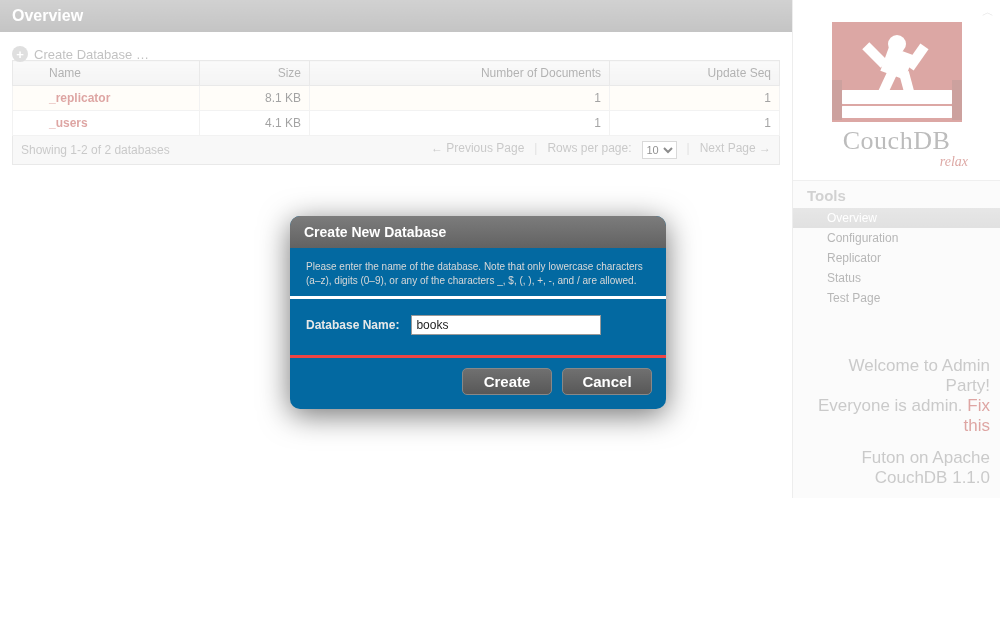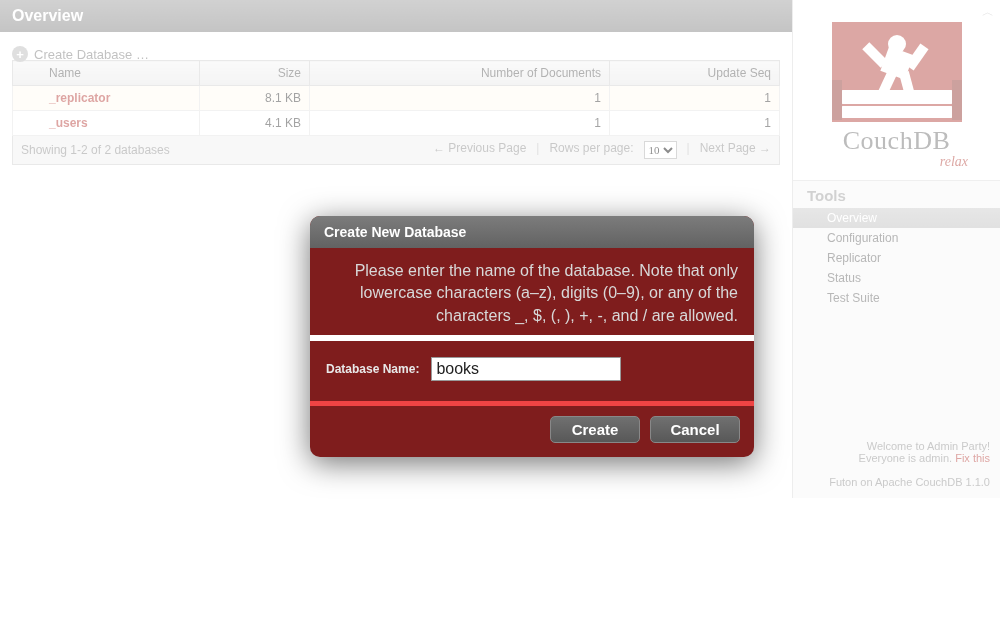--- a/index.html
+++ b/index.html
@@ -30,50 +30,50 @@
   #db-table th:nth-child(3), #db-table td:nth-child(3) { width: 300px; }
   #db-table th:nth-child(4), #db-table td:nth-child(4) { width: 170px; }
   .db-link { color: #b53833; font-weight: bold; text-decoration: none; cursor: pointer; }
   #db-table tbody tr:nth-child(odd) { background: #fefbf2; }
 
   
   #pager { margin: 0 12px; background: #f0f0f0; border: 1px solid #cfcfcf; border-top: none; padding: 5px 8px; font-size: 12px; color: #888; display: flex; align-items: center; }
   #pager .left { flex: 0 0 auto; }
   #pager .right { margin-left: auto; display: flex; gap: 10px; }
   #pager .divider { color: #bbb; }
-  #pager select { font-size: 11px; border: 1px solid #aaa; background: #fff; height: 18px; font-family: Liberation Serif, serif; }
+  #pager select { font-size: 11px; border: 1px solid #aaa; background: #fff; height: 18px; }
   #pager .navlink { color: #888; }
 
   
   #logo-area { position: relative; height: 180px; background: #fff; }
   .collapse-caret { position: absolute; top: 4px; right: 6px; color: #bdbdbd; font-size: 12px; }
   #logo-svg { display: block; margin: 22px auto 4px auto; }
   #logo-text { font-family: Georgia, 'Times New Roman', serif; font-size: 26px; color: #6a6a6a; text-align: center; letter-spacing: 0.5px; }
   #logo-sub { font-family: Georgia, serif; font-style: italic; font-size: 14px; color: #b23d35; text-align: right; padding-right: 32px; margin-top: -2px; }
 
   .side-section-title { font-size: 15px; font-weight: bold; color: #9a9a9a; padding: 6px 10px 4px 14px; border-top: 1px solid #dcdcdc; background: #f5f5f5; }
   .side-list { list-style: none; }
   .side-list li { font-size: 12px; color: #606060; padding: 3px 10px 3px 34px; cursor: pointer; }
   .side-list li.active { background: linear-gradient(#c9c9c9, #bcbcbc); color: #fff; }
 
   #sidebar-spacer { flex: 1; }
-  #sidebar-footer { font-size: 11px; color: #8a8a8a; text-align: right; padding: 6px 10px 10px 10px; background: #f5f5f5; }
+  #sidebar-footer { font-size: 17px; color: #8a8a8a; text-align: right; padding: 6px 10px 10px 10px; background: #f5f5f5; }
   #sidebar-footer a { color: #b53833; text-decoration: none; }
   #sidebar-footer .line2 { margin-top: 12px; }
 
   
   #scrim { position: absolute; inset: 0; background: rgba(255,255,255,0.55); }
 
   
-  #dialog { position: absolute; left: 290px; top: 216px; width: 444px; background: #7f1d1d; border-radius: 10px; box-shadow: 0 6px 30px rgba(0,0,0,0.55); color: #e8e8e8; overflow: hidden; margin-left: 20px; }
+  #dialog { position: absolute; left: 290px; top: 216px; width: 376px; background: #0369a1; border-radius: 10px; box-shadow: 0 6px 30px rgba(0,0,0,0.55); color: #e8e8e8; overflow: hidden; }
   #dialog-title { background: linear-gradient(#7c7c7c, #626262); color: #fff; font-weight: bold; font-size: 14px; padding: 8px 14px; }
-  #dialog-body { padding: 12px 16px 8px 16px; font-size: 16px; color: #d8d8d8; line-height: 1.4; border-bottom: 6px solid #ffffff; text-align: right; }
-  #dialog-form { padding: 16px 16px 20px 16px; display: flex; align-items: center; gap: 12px; border-bottom: 5px solid #ef4444; }
+  #dialog-body { padding: 12px 16px 8px 16px; font-size: 10px; color: #d8d8d8; line-height: 1.4; border-bottom: 3px solid #ffffff; }
+  #dialog-form { padding: 16px 16px 20px 16px; display: flex; align-items: center; gap: 12px; border-bottom: 3px solid #ef4444; }
   #dialog-form label { font-size: 12px; font-weight: bold; color: #e8e8e8; white-space: nowrap; }
-  #dialog-form input { flex: 0 0 190px; width: 190px; font-size: 16px; padding: 2px 4px; border: 1px solid #999; background: #fff; color: #222; font-family: inherit; }
+  #dialog-form input { flex: 0 0 190px; width: 190px; font-size: 12px; padding: 2px 4px; border: 1px solid #999; background: #fff; color: #222; font-family: inherit; }
   #dialog-buttons { padding: 10px 14px 14px 14px; display: flex; justify-content: flex-end; gap: 10px; }
   .dlg-btn { width: 90px; padding: 4px 0; border: 1px solid #888; border-radius: 5px; background: linear-gradient(#707070, #585858); color: #fff; font-size: 15px; cursor: pointer; font-weight: bold; }
 </style>
 </head>
 <body>
 
 <div id="main">
   <div id="header">Overview</div>
 
   <div id="toolbar">
@@ -144,21 +144,21 @@
     <div id="logo-text">CouchDB</div>
     <div id="logo-sub">relax</div>
   </div>
 
   <div class="side-section-title">Tools</div>
   <ul class="side-list">
     <li class="active">Overview</li>
     <li>Configuration</li>
     <li>Replicator</li>
     <li>Status</li>
-    <li>Test Suite</li>
+    <li>Test Page</li>
   </ul>
 
 
   <div id="sidebar-spacer"></div>
 
   <div id="sidebar-footer">
     <div>Welcome to Admin Party!</div>
     <div>
       <span>Everyone is admin.</span>
       <a>Fix this</a>

